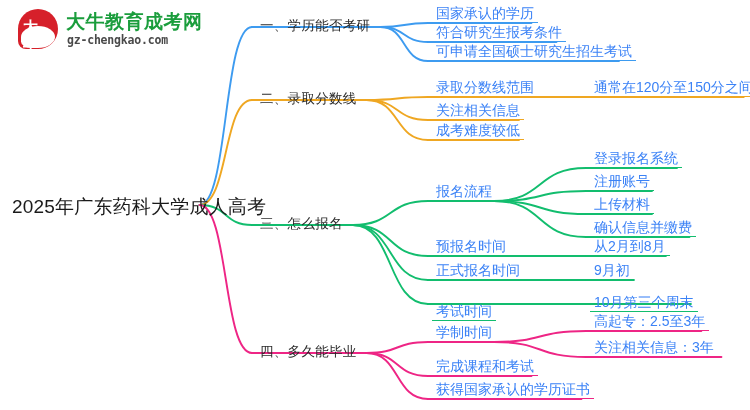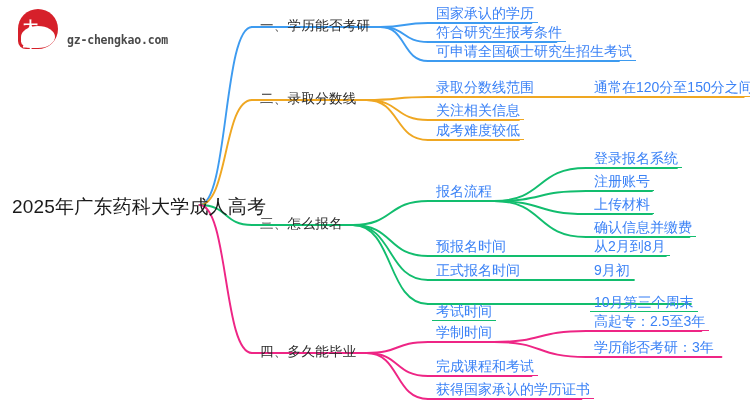--- a/index.html
+++ b/index.html
@@ -71,20 +71,21 @@
 </head>
 <body>
 
 <div id="stage">
 
   <div id="logo">
     <div class="bubble">
       <div class="lower"></div>
       <div class="cn"><span class="w">大牛</span></div>
     </div>
+    <div class="brand">大牛教育成考网</div>
     <div class="url">gz-chengkao.com</div>
   </div>
 
   <svg id="wires" viewBox="0 0 750 410" xmlns="http://www.w3.org/2000/svg">
       <path d="M199.546875,205 C228.39609375,205 223.15078125,27 252,27" fill="none" stroke="#3d9bf0" stroke-width="1.9" stroke-linecap="round"></path>
       <path d="M252,27 L380.40625,27" fill="none" stroke="#3d9bf0" stroke-width="1.9" stroke-linecap="round"></path>
       <path d="M380.40625,27 C406.5828125,27 401.8234375,23 428,23" fill="none" stroke="#3d9bf0" stroke-width="1.9" stroke-linecap="round"></path>
       <path d="M428,23 L531.5,23" fill="none" stroke="#3d9bf0" stroke-width="1.9" stroke-linecap="round"></path>
       <path d="M380.40625,27 C406.5828125,27 401.8234375,42 428,42" fill="none" stroke="#3d9bf0" stroke-width="1.9" stroke-linecap="round"></path>
       <path d="M428,42 L556.5,42" fill="none" stroke="#3d9bf0" stroke-width="1.9" stroke-linecap="round"></path>
@@ -157,18 +158,18 @@
       <div class="node lv3 c-green" style="left: 590px; top: 220px;"><span class="txt ul">确认信息并缴费</span></div>
       <div class="node lv2 c-green" style="left: 432px; top: 239px;"><span class="txt ul">预报名时间</span></div>
       <div class="node lv3 c-green" style="left: 590px; top: 239px;"><span class="txt ul">从2月到8月</span></div>
       <div class="node lv2 c-green" style="left: 432px; top: 263px;"><span class="txt ul">正式报名时间</span></div>
       <div class="node lv3 c-green" style="left: 590px; top: 263px;"><span class="txt ul">9月初</span></div>
       <div class="node lv2 c-green" style="left: 432px; top: 287px; margin-top: 17px;"><span class="txt ul">考试时间</span></div>
       <div class="node lv3 c-green" style="left: 590px; top: 295px;"><span class="txt ul">10月第三个周末</span></div>
       <div class="node lv1 c-pink" style="left: 256px; top: 345px;"><span class="txt">四、多久能毕业</span></div>
       <div class="node lv2 c-pink" style="left: 432px; top: 325px;"><span class="txt ul">学制时间</span></div>
       <div class="node lv3 c-pink" style="left: 590px; top: 314px;"><span class="txt ul">高起专：2.5至3年</span></div>
-      <div class="node lv3 c-pink" style="left: 590px; top: 340px;"><span class="txt ul">学历能否考研：3年</span></div>
+      <div class="node lv3 c-pink" style="left: 590px; top: 340px;"><span class="txt ul">关注相关信息：3年</span></div>
       <div class="node lv2 c-pink" style="left: 432px; top: 359px;"><span class="txt ul">完成课程和考试</span></div>
       <div class="node lv2 c-pink" style="left: 432px; top: 382px;"><span class="txt ul">获得国家承认的学历证书</span></div>
     </div>
 
 </div>
 
 </body></html>

